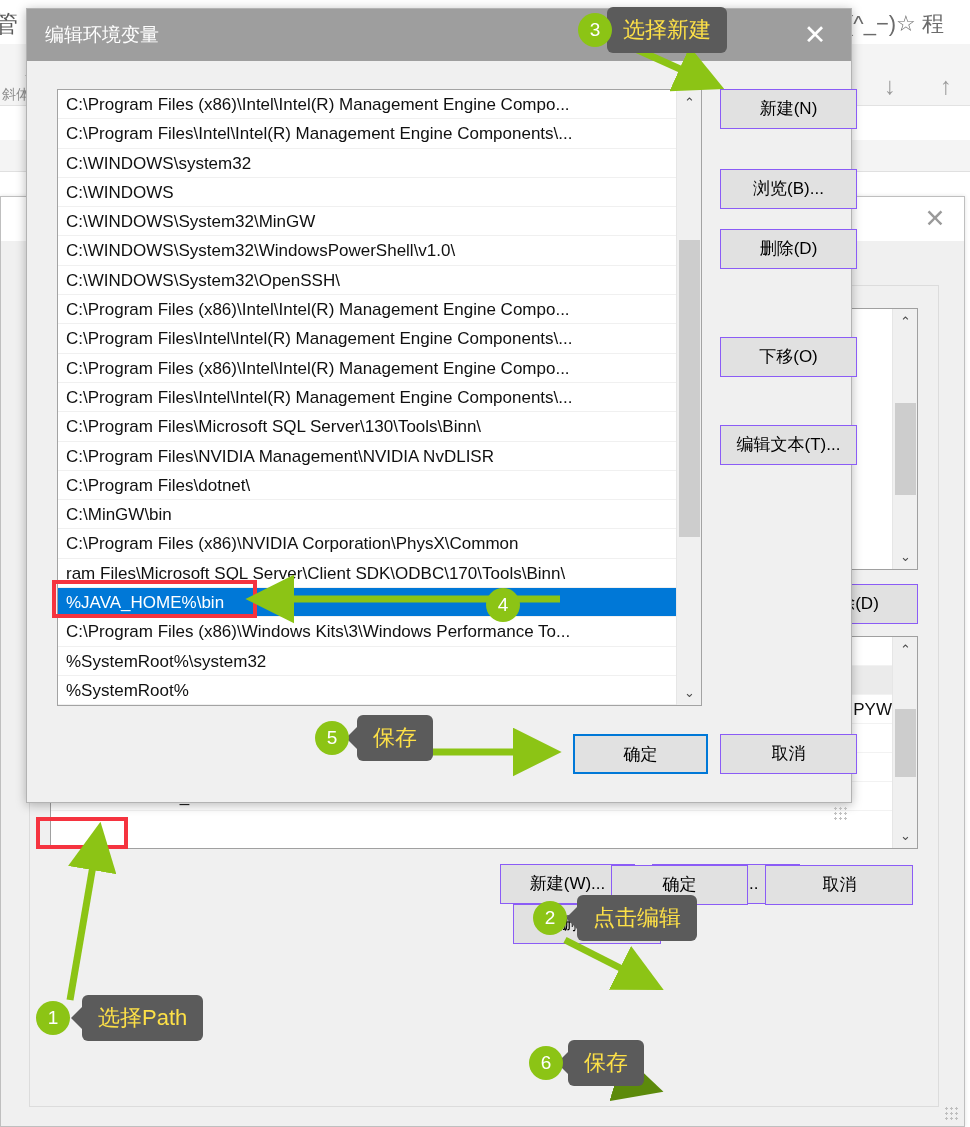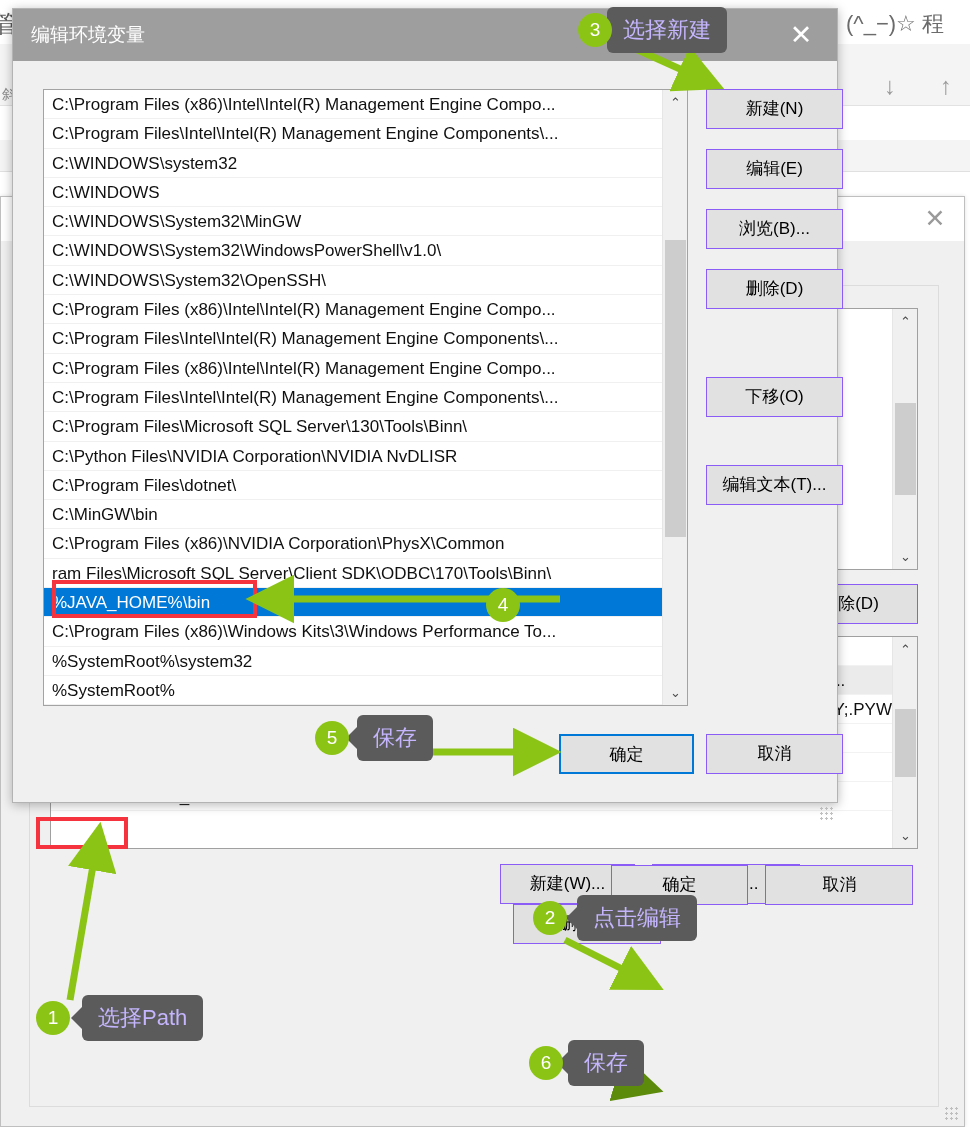--- a/index.html
+++ b/index.html
@@ -96,21 +96,21 @@
   .vscroll .arrow {
     position: absolute; left: 0; width: 25px; height: 25px; text-align: center;
     line-height: 25px; font-size: 13px; color: #4d4d4d;
   }
   .vscroll .arrow.up { top: 0; }
   .vscroll .arrow.dn { bottom: 0; }
   .vscroll .thumb { position: absolute; left: 2px; width: 21px; background: #cdcdcd; }
 
   
   .modal {
-    position: absolute; left: 12px; top: 8px; width: 826px; height: 795px;
+    position: absolute; left: 26px; top: 8px; width: 826px; height: 795px;
     background: #f0f0f0; border: 1px solid #b3b3b3;
     box-shadow: 0 2px 10px rgba(0,0,0,0.28);
   }
   .modal-titlebar {
     position: absolute; left: 0; top: 0; width: 824px; height: 52px;
     background: #9e9e9e;
   }
   .modal-title {
     position: absolute; left: 18px; top: 13px; font-size: 19px; color: #ffffff;
   }
@@ -145,21 +145,21 @@
     background-image:
       radial-gradient(#b5b5b5 38%, transparent 40%);
     background-size: 5px 5px; opacity: .85;
   }
 
   
   .redbox { position: absolute; border: 4px solid #f5333f; pointer-events: none; }
 
   
   .callout {
-    position: absolute; height: 46px; background: #5b5b5b; color: #c4b5fd;
+    position: absolute; height: 46px; background: #5b5b5b; color: #fde047;
     font-size: 22px; line-height: 46px; padding: 0 16px; border-radius: 6px;
     white-space: nowrap;
   }
   .callout::before {
     content: ""; position: absolute; left: -11px; top: 11px;
     border-top: 12px solid transparent; border-bottom: 12px solid transparent;
     border-right: 12px solid #5b5b5b;
   }
   .badge {
     position: absolute; width: 34px; height: 34px; border-radius: 50%;
@@ -271,41 +271,40 @@
         <div class="path-row">C:\WINDOWS\system32</div>
         <div class="path-row">C:\WINDOWS</div>
         <div class="path-row">C:\WINDOWS\System32\MinGW</div>
         <div class="path-row">C:\WINDOWS\System32\WindowsPowerShell\v1.0\</div>
         <div class="path-row">C:\WINDOWS\System32\OpenSSH\</div>
         <div class="path-row">C:\Program Files (x86)\Intel\Intel(R) Management Engine Compo...</div>
         <div class="path-row">C:\Program Files\Intel\Intel(R) Management Engine Components\...</div>
         <div class="path-row">C:\Program Files (x86)\Intel\Intel(R) Management Engine Compo...</div>
         <div class="path-row">C:\Program Files\Intel\Intel(R) Management Engine Components\...</div>
         <div class="path-row">C:\Program Files\Microsoft SQL Server\130\Tools\Binn\</div>
-        <div class="path-row">C:\Python Files\NVIDIA Corporation\NVIDIA NvDLISR</div>
+        <div class="path-row">C:\Program Files\NVIDIA Management\NVIDIA NvDLISR</div>
         <div class="path-row">C:\Program Files\dotnet\</div>
         <div class="path-row">C:\MinGW\bin</div>
         <div class="path-row">C:\Program Files (x86)\NVIDIA Corporation\PhysX\Common</div>
         <div class="path-row">ram Files\Microsoft SQL Server\Client SDK\ODBC\170\Tools\Binn\</div>
         <div class="path-row selected">%JAVA_HOME%\bin</div>
         <div class="path-row">C:\Program Files (x86)\Windows Kits\3\Windows Performance To...</div>
         <div class="path-row">%SystemRoot%\system32</div>
         <div class="path-row">%SystemRoot%</div>
 
         <div class="vscroll">
           <div class="arrow up">⌃</div>
           <div class="thumb" style="top:150px;height:297px;"></div>
           <div class="arrow dn">⌄</div>
         </div>
       </div>
 
       <div class="modal-btncol">
         <span class="winbtn">新建(N)</span>
         <div class="gap-sm"></div>
-        <span class="winbtn">编辑(E)</span>
         <div class="gap-sm"></div>
         <span class="winbtn">浏览(B)...</span>
         <div class="gap-sm"></div>
         <span class="winbtn">删除(D)</span>
         <div class="gap-lg"></div>
         <div class="gap-sm"></div>
         <span class="winbtn">下移(O)</span>
         <div class="gap-lg"></div>
         <span class="winbtn">编辑文本(T)...</span>
       </div>

